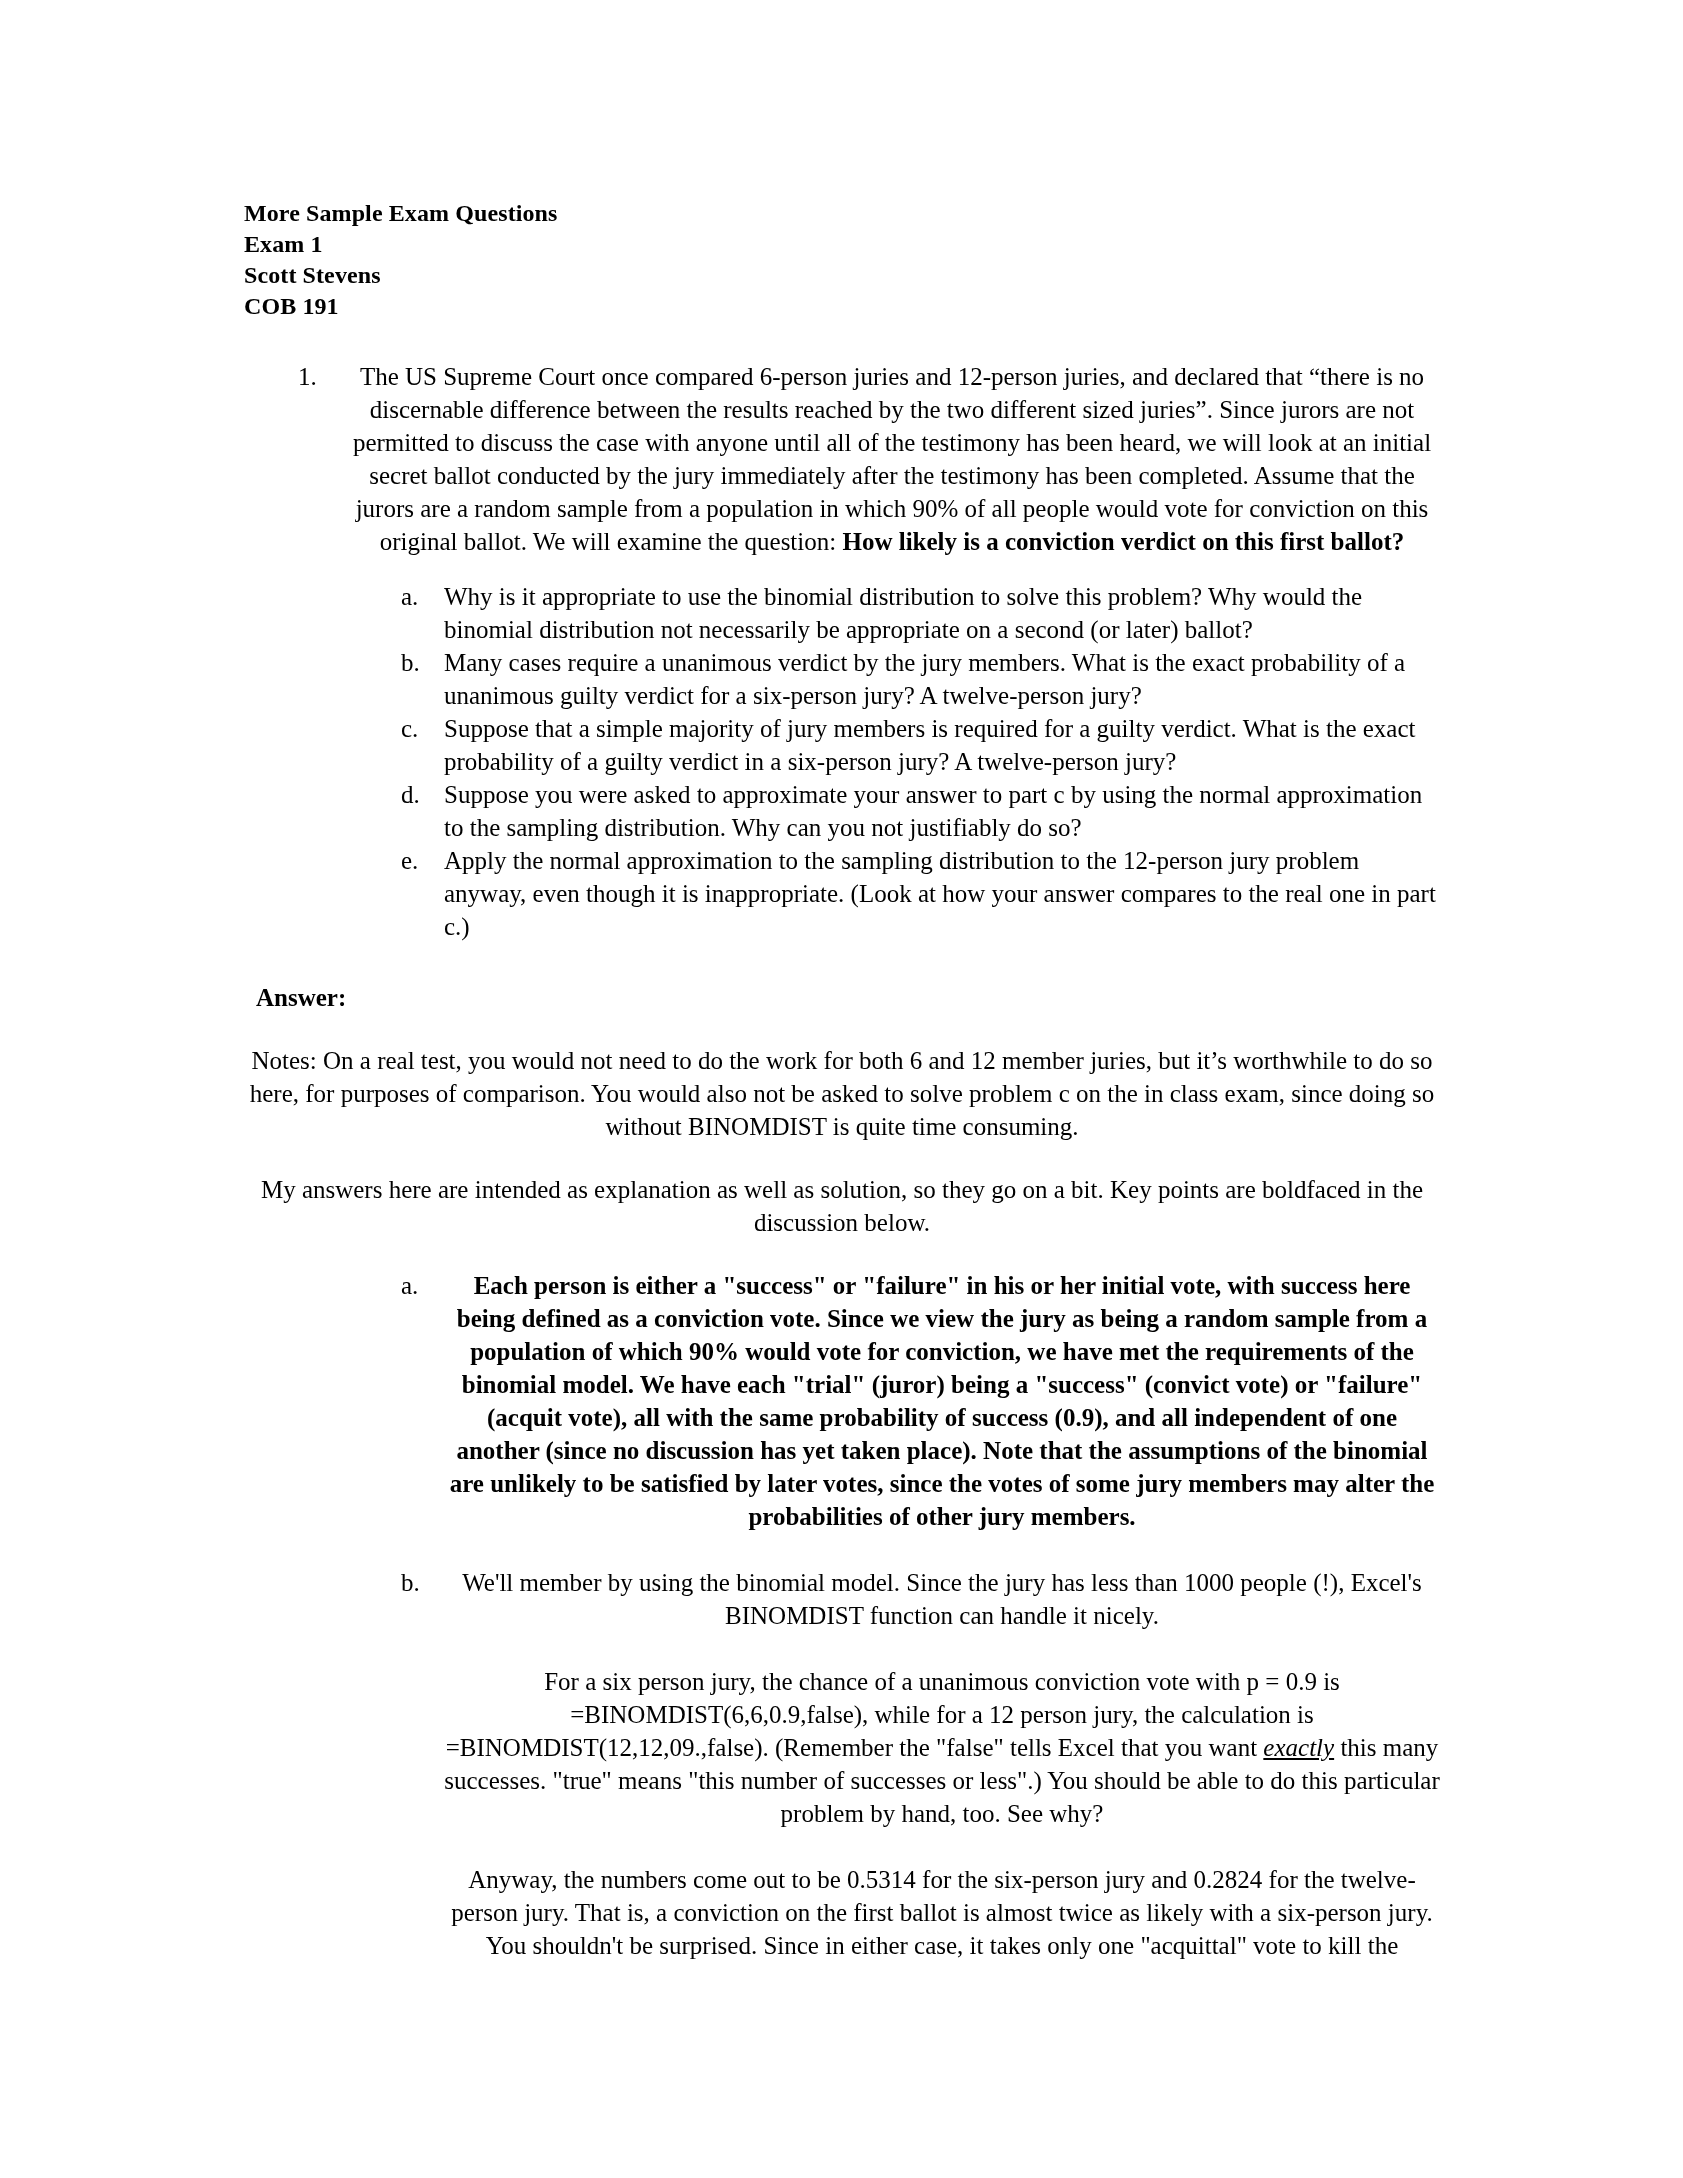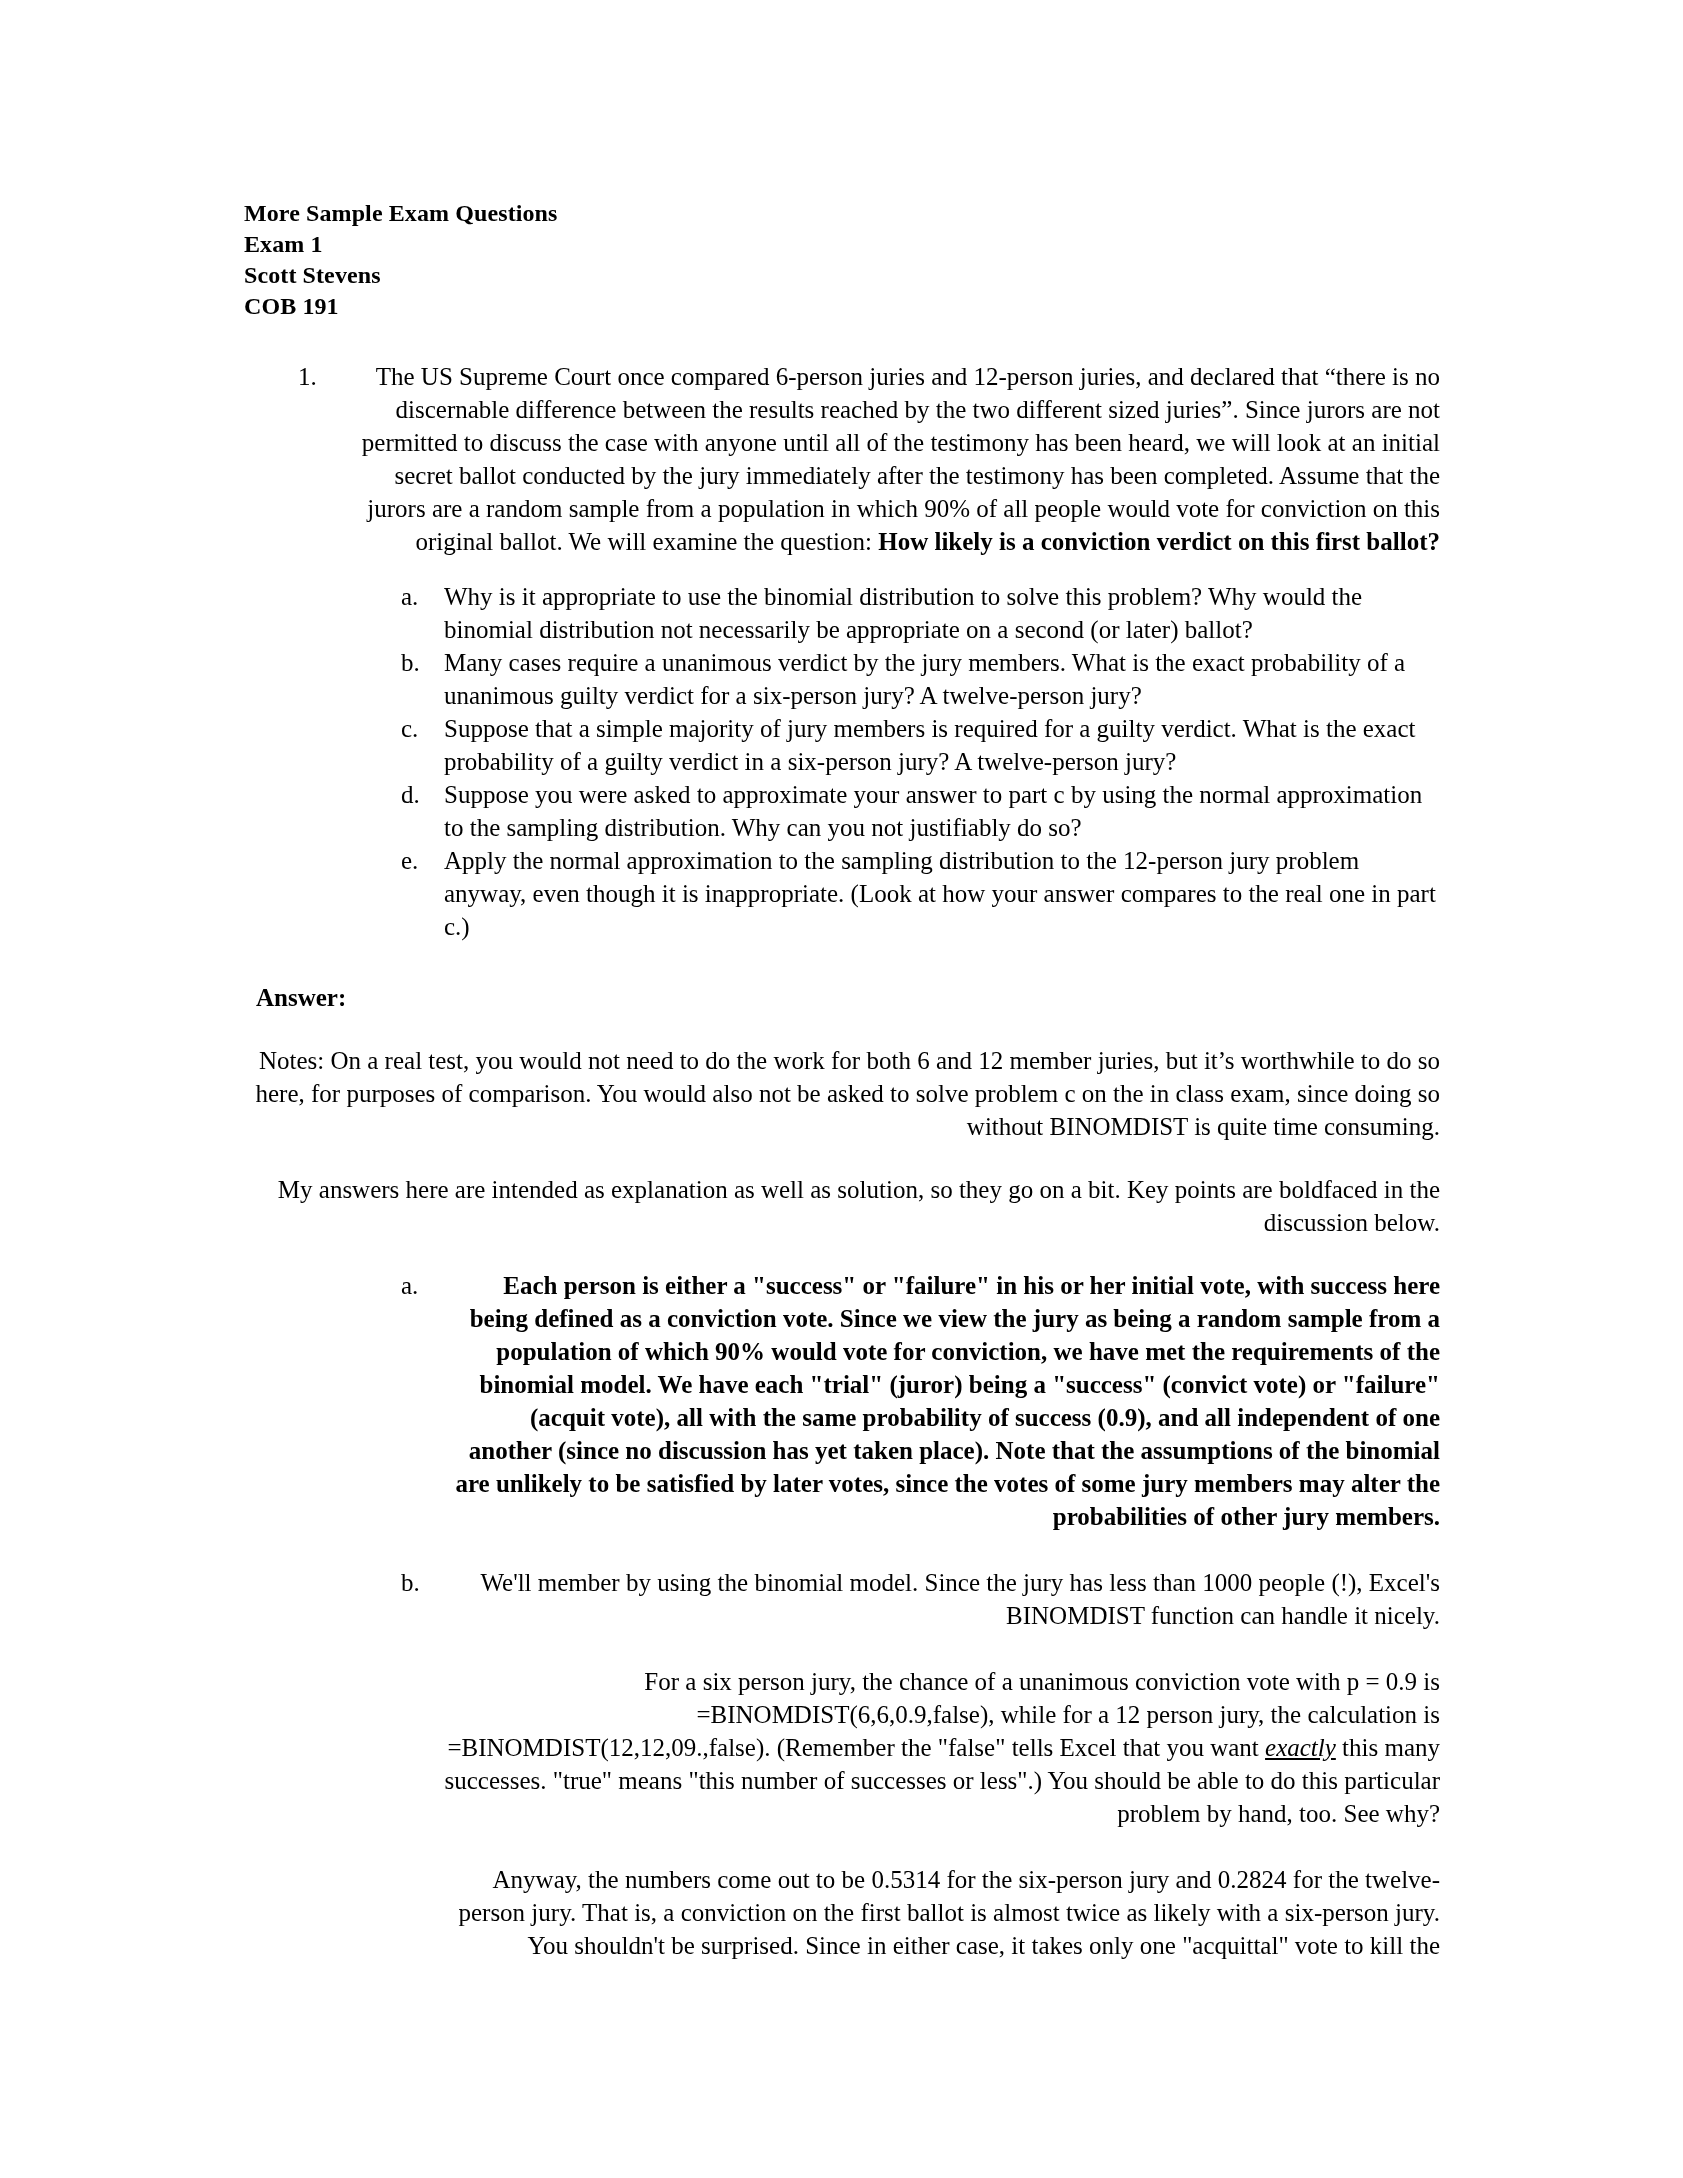--- a/index.html
+++ b/index.html
@@ -50,21 +50,21 @@
   .num-marker {
     position: absolute;
     left: 54px;
     top: 0;
     font-size: 25px;
     line-height: 33px;
   }
   .para {
     font-size: 25px;
     line-height: 33px;
-    text-align: right;
+    text-align: center;
     margin: 0;
   }
   .para b { font-weight: bold; }
   .para i { font-style: italic; text-decoration: underline; }
 
   
   .alpha-list {
     margin: 0;
     padding: 0;
     list-style: none;

